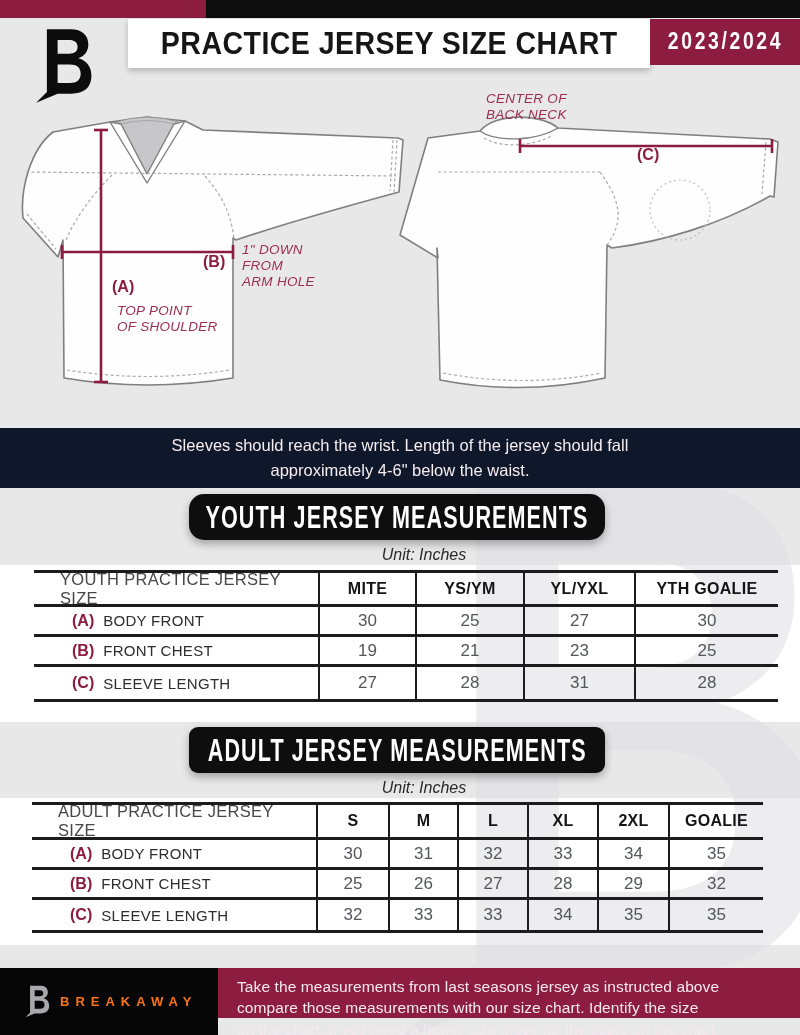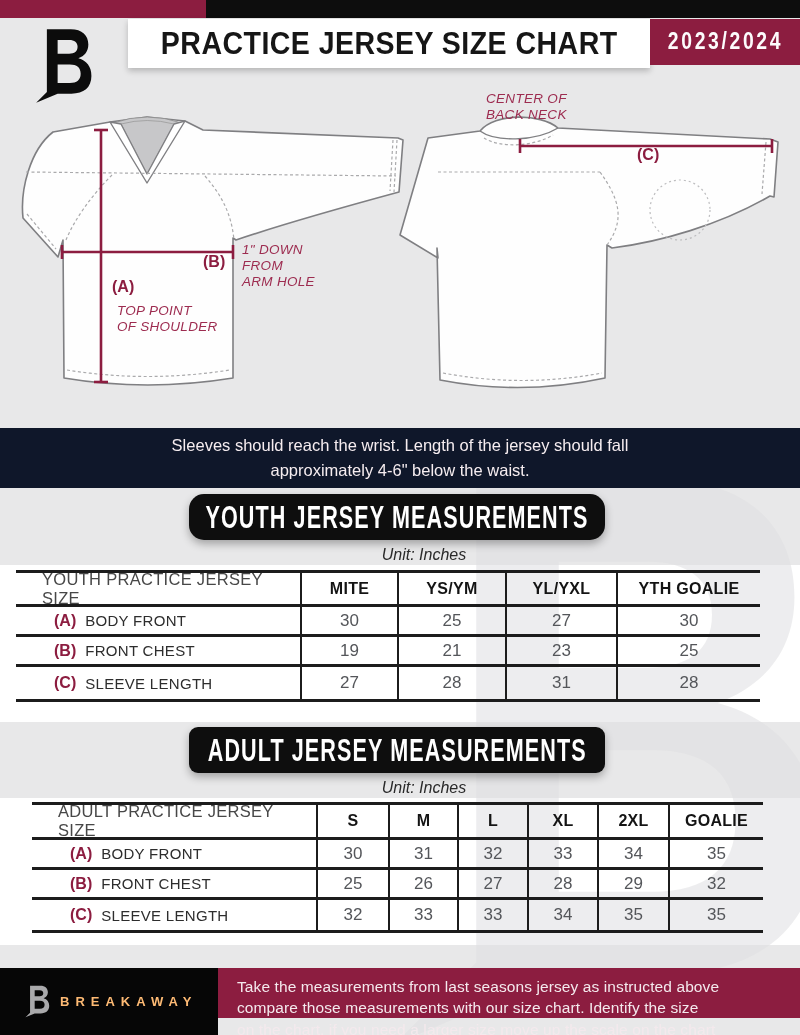--- a/index.html
+++ b/index.html
@@ -40,36 +40,36 @@
         display:inline-block;transform:scale(.72,1.06);white-space:nowrap;}
   .pill-youth{top:494px;border-radius:15px;} .pill-adult{top:727px;}
   .unit{left:0;width:800px;text-align:center;font-style:italic;font-size:16px;
         color:#2a2a2a;padding-left:24px;}
   .unit-youth{top:546px;} .unit-adult{top:779px;}
   
   .table{position:absolute;display:grid;border-top:3px solid #1c1c1c;}
   .table .cell{border-bottom:3px solid #1c1c1c;display:flex;align-items:center;
         box-sizing:border-box;background:transparent;}
   .table .sep{border-left:2.5px solid #1c1c1c;justify-content:center;}
-  .t-youth{left:16px;top:570px;width:744px;
+  .t-youth{left:34px;top:570px;width:744px;
         grid-template-columns:284px 97px 108px 111px 144px;
         grid-template-rows:34px 30px 30px 35px;}
   .t-adult{left:32px;top:802px;width:731px;
         grid-template-columns:284px 72px 69px 70px 70px 71px 95px;
         grid-template-rows:35px 30px 30px 33px;}
   .size-header{padding-left:26px;color:#474747;font-size:16.5px;letter-spacing:.3px;}
   .colhead{font-weight:bold;font-size:16px;color:#141414;letter-spacing:.3px;}
   .rowlabel{padding-left:38px;}
   .rowlabel .key{color:#8C1D40;font-weight:bold;font-size:16px;margin-right:9px;}
   .rowlabel .rl{color:#2d2d2d;font-size:15px;letter-spacing:.3px;}
   .val{color:#54565a;font-size:17px;}
   
   .f-black{left:0;top:968px;width:218px;height:67px;background:#060606;
         display:flex;align-items:center;}
-  .f-brand{color:#fdba74;font-size:13px;font-weight:bold;letter-spacing:6px;
+  .f-brand{color:#f97316;font-size:13px;font-weight:bold;letter-spacing:6px;
         margin-left:8px;white-space:nowrap;}
   .f-maroon{left:218px;top:968px;width:582px;height:50px;background:#8C1D40;}
   .f-note{position:absolute;left:19px;top:8px;color:#f4e9ed;font-size:15.5px;
         line-height:1.38;white-space:pre-line;letter-spacing:.1px;}
   svg{display:block;}
 </style>
 </head>
 <body>
 
 <div class="page">

